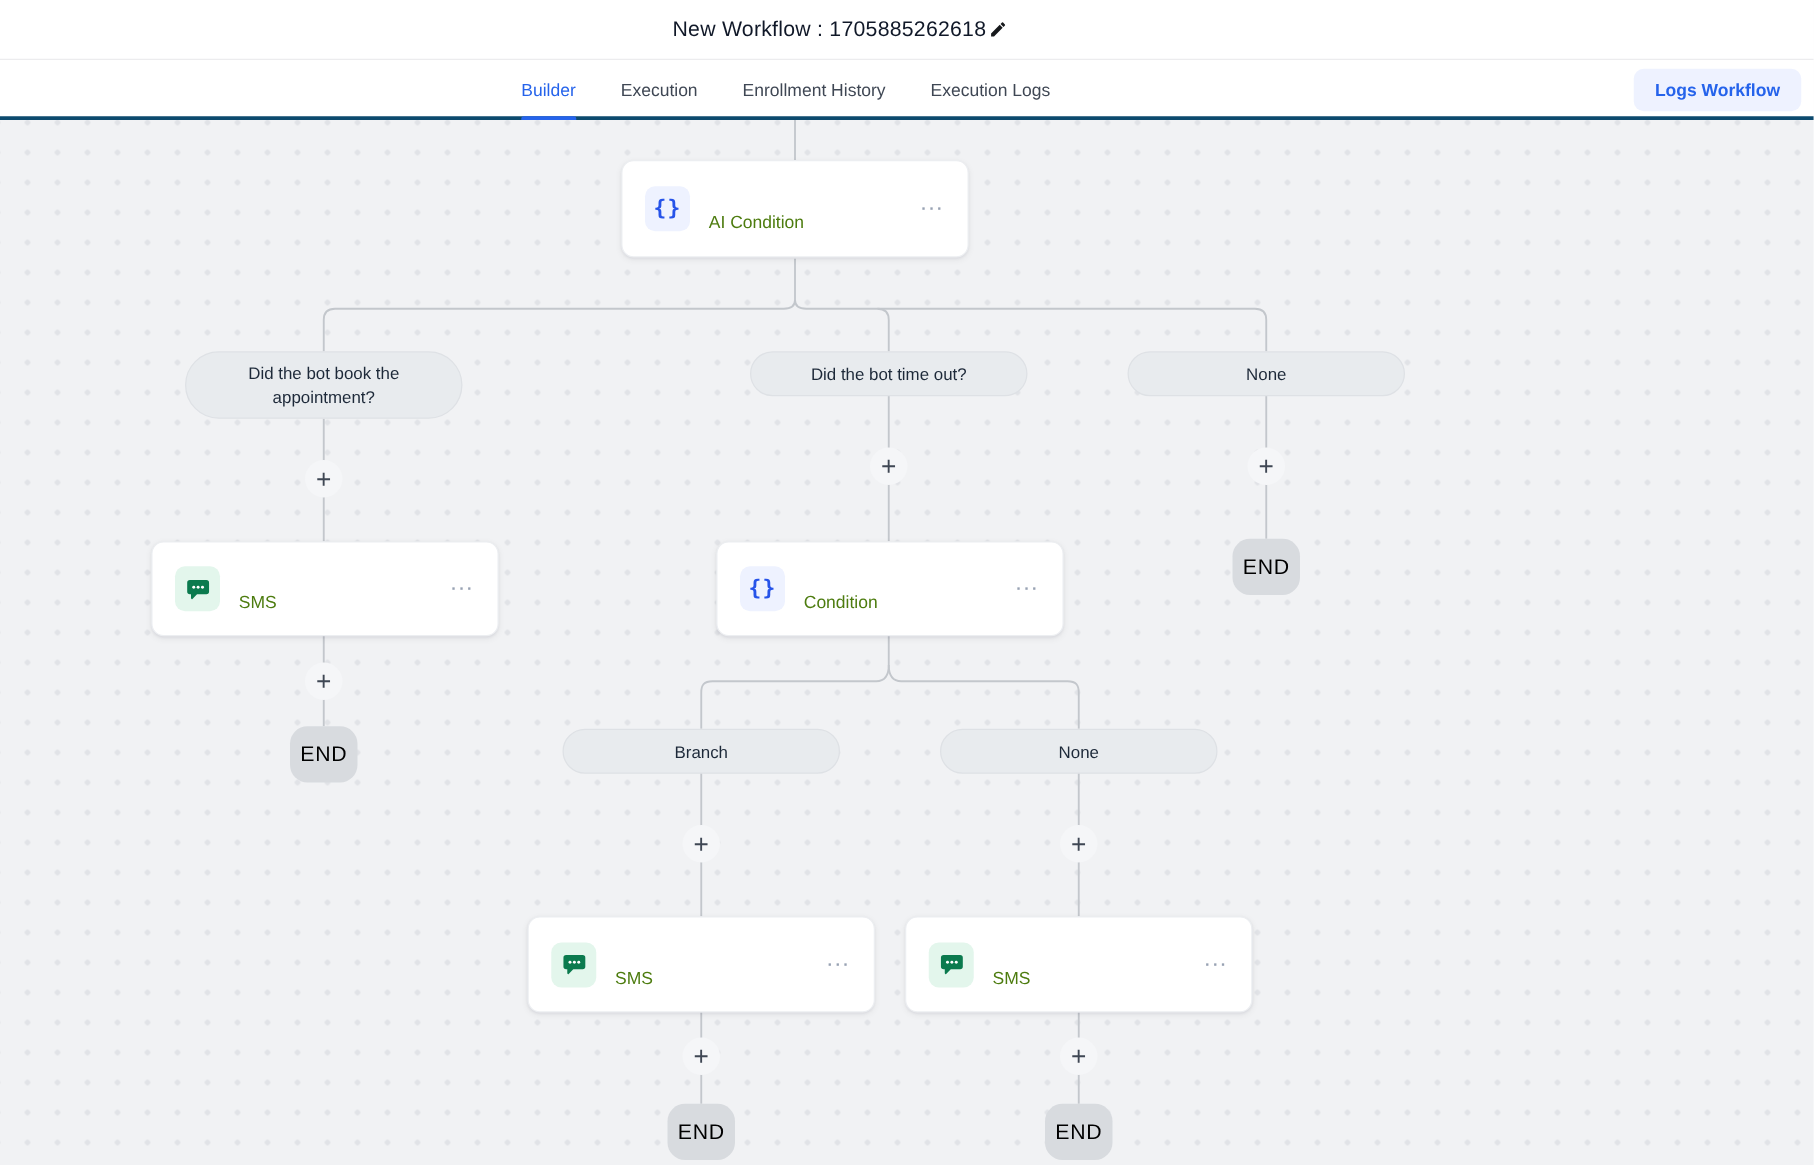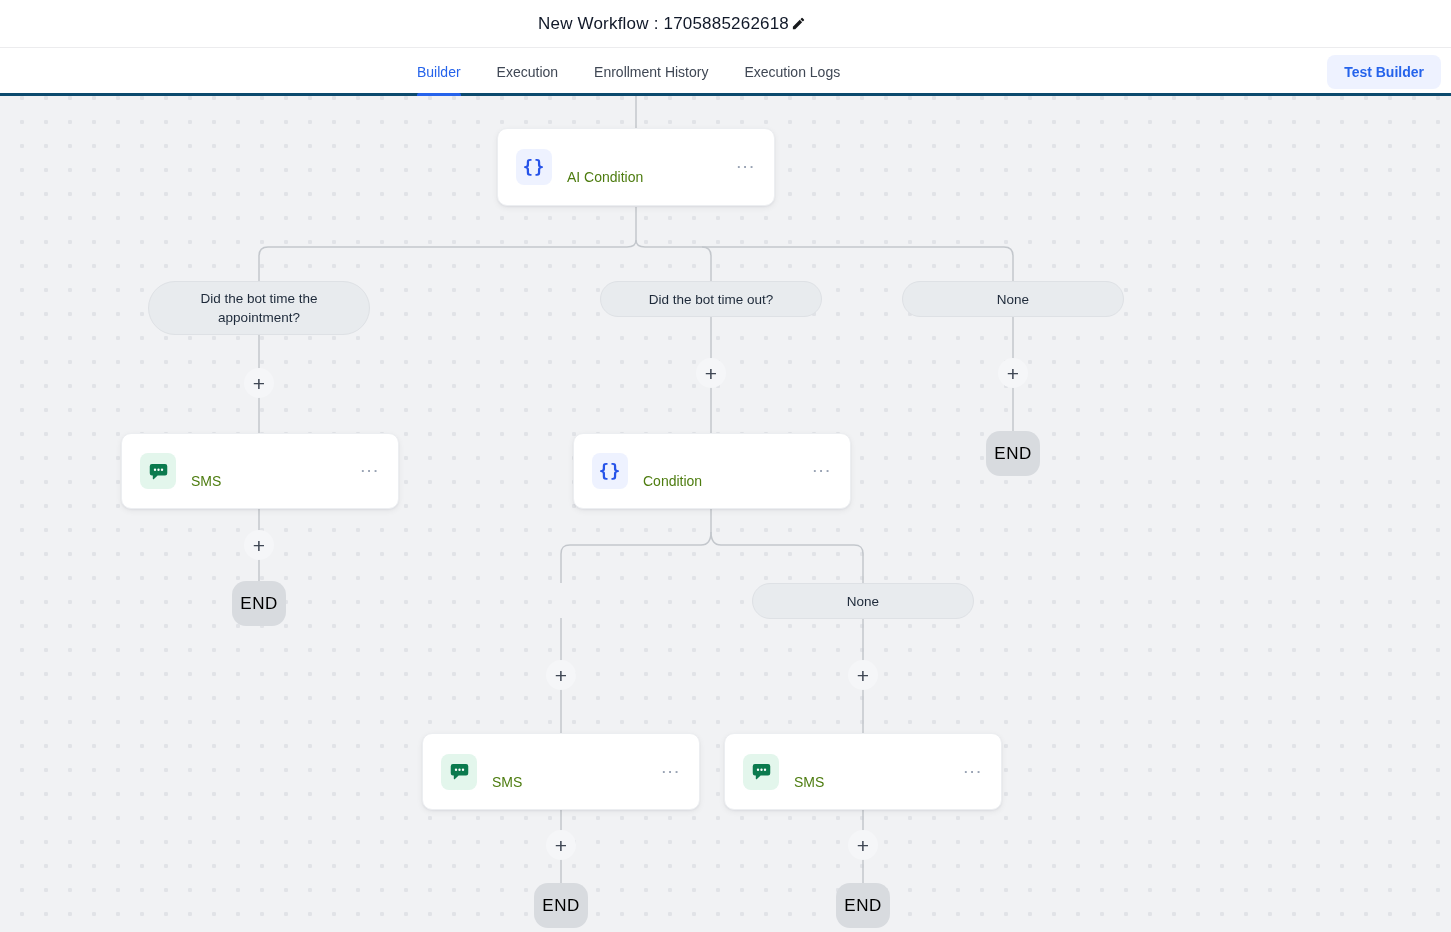--- a/index.html
+++ b/index.html
@@ -111,21 +111,21 @@
   </div>
 </div>
 
 <div class="tabs-row">
   <div class="tabs">
     <div class="tab active">Builder</div>
     <div class="tab">Execution</div>
     <div class="tab">Enrollment History</div>
     <div class="tab">Execution Logs</div>
   </div>
-  <button class="test-btn">Test Builder</button>
+  <button class="test-btn">Logs Workflow</button>
 </div>
 
 <div class="canvas">
 
   <svg class="edges" width="1451" height="836" viewBox="0 0 1451 836" fill="none" stroke="#c3c7cc" stroke-width="1.5">
     <path d="M636 0 V32"></path>
     <path d="M636 111 V144"></path>
     <path d="M636 144 C636 149 633 151 627 151 L268 151 C262 151 259 154 259 160 L259 185"></path>
     <path d="M636 144 C636 149 639 151 645 151 L1004 151 C1010 151 1013 154 1013 160 L1013 185"></path>
     <path d="M702 151 C708 151 711 154 711 160 L711 185"></path>
@@ -141,21 +141,21 @@
     <path d="M863 714 V787"></path>
     <path d="M1013 220 V335"></path>
   </svg>
 
   <div class="node-card" style="left:497px; top:32px; height:78px;">
     <div class="node-icon icon-braces">{}</div>
     <div class="node-label">AI Condition</div>
     <div class="node-menu">···</div>
   </div>
 
-  <div class="branch-pill pill-2line" style="left:148px; top:185px;">Did the bot time the appointment?</div>
+  <div class="branch-pill pill-2line" style="left:148px; top:185px;">Did the bot book the appointment?</div>
   <div class="branch-pill pill-1line" style="left:600px; top:185px;">Did the bot time out?</div>
   <div class="branch-pill pill-1line" style="left:902px; top:185px;">None</div>
 
   <div class="plus-btn" style="left:259px; top:287px;">+</div>
   <div class="plus-btn" style="left:711px; top:277px;">+</div>
   <div class="plus-btn" style="left:1013px; top:277px;">+</div>
 
   <div class="end-pill" style="left:1013px; top:335px;">END</div>
 
   <div class="node-card" style="left:121px; top:337px;">
@@ -173,20 +173,21 @@
 
   <div class="node-card" style="left:573px; top:337px;">
     <div class="node-icon icon-braces">{}</div>
     <div class="node-label">Condition</div>
     <div class="node-menu">···</div>
   </div>
 
   <div class="plus-btn" style="left:259px; top:449px;">+</div>
   <div class="end-pill" style="left:259px; top:485px;">END</div>
 
+  <div class="branch-pill pill-1line" style="left:450px; top:487px;">Branch</div>
   <div class="branch-pill pill-1line" style="left:752px; top:487px;">None</div>
 
   <div class="plus-btn" style="left:561px; top:579px;">+</div>
   <div class="plus-btn" style="left:863px; top:579px;">+</div>
 
   <div class="node-card" style="left:422px; top:637px; height:77px;">
     <div class="node-icon icon-sms">
       <svg width="21" height="21" viewBox="0 0 24 24">
         <path fill="#0b7a4e" d="M4.5 3.5h15A2.5 2.5 0 0 1 22 6v8a2.5 2.5 0 0 1-2.5 2.5H11l-4.2 4.2c-.5.5-1.3.1-1.3-.55V16.5h-1A2.5 2.5 0 0 1 2 14V6a2.5 2.5 0 0 1 2.5-2.5z"></path>
         <circle cx="8" cy="10" r="1.35" fill="#ffffff"></circle>

